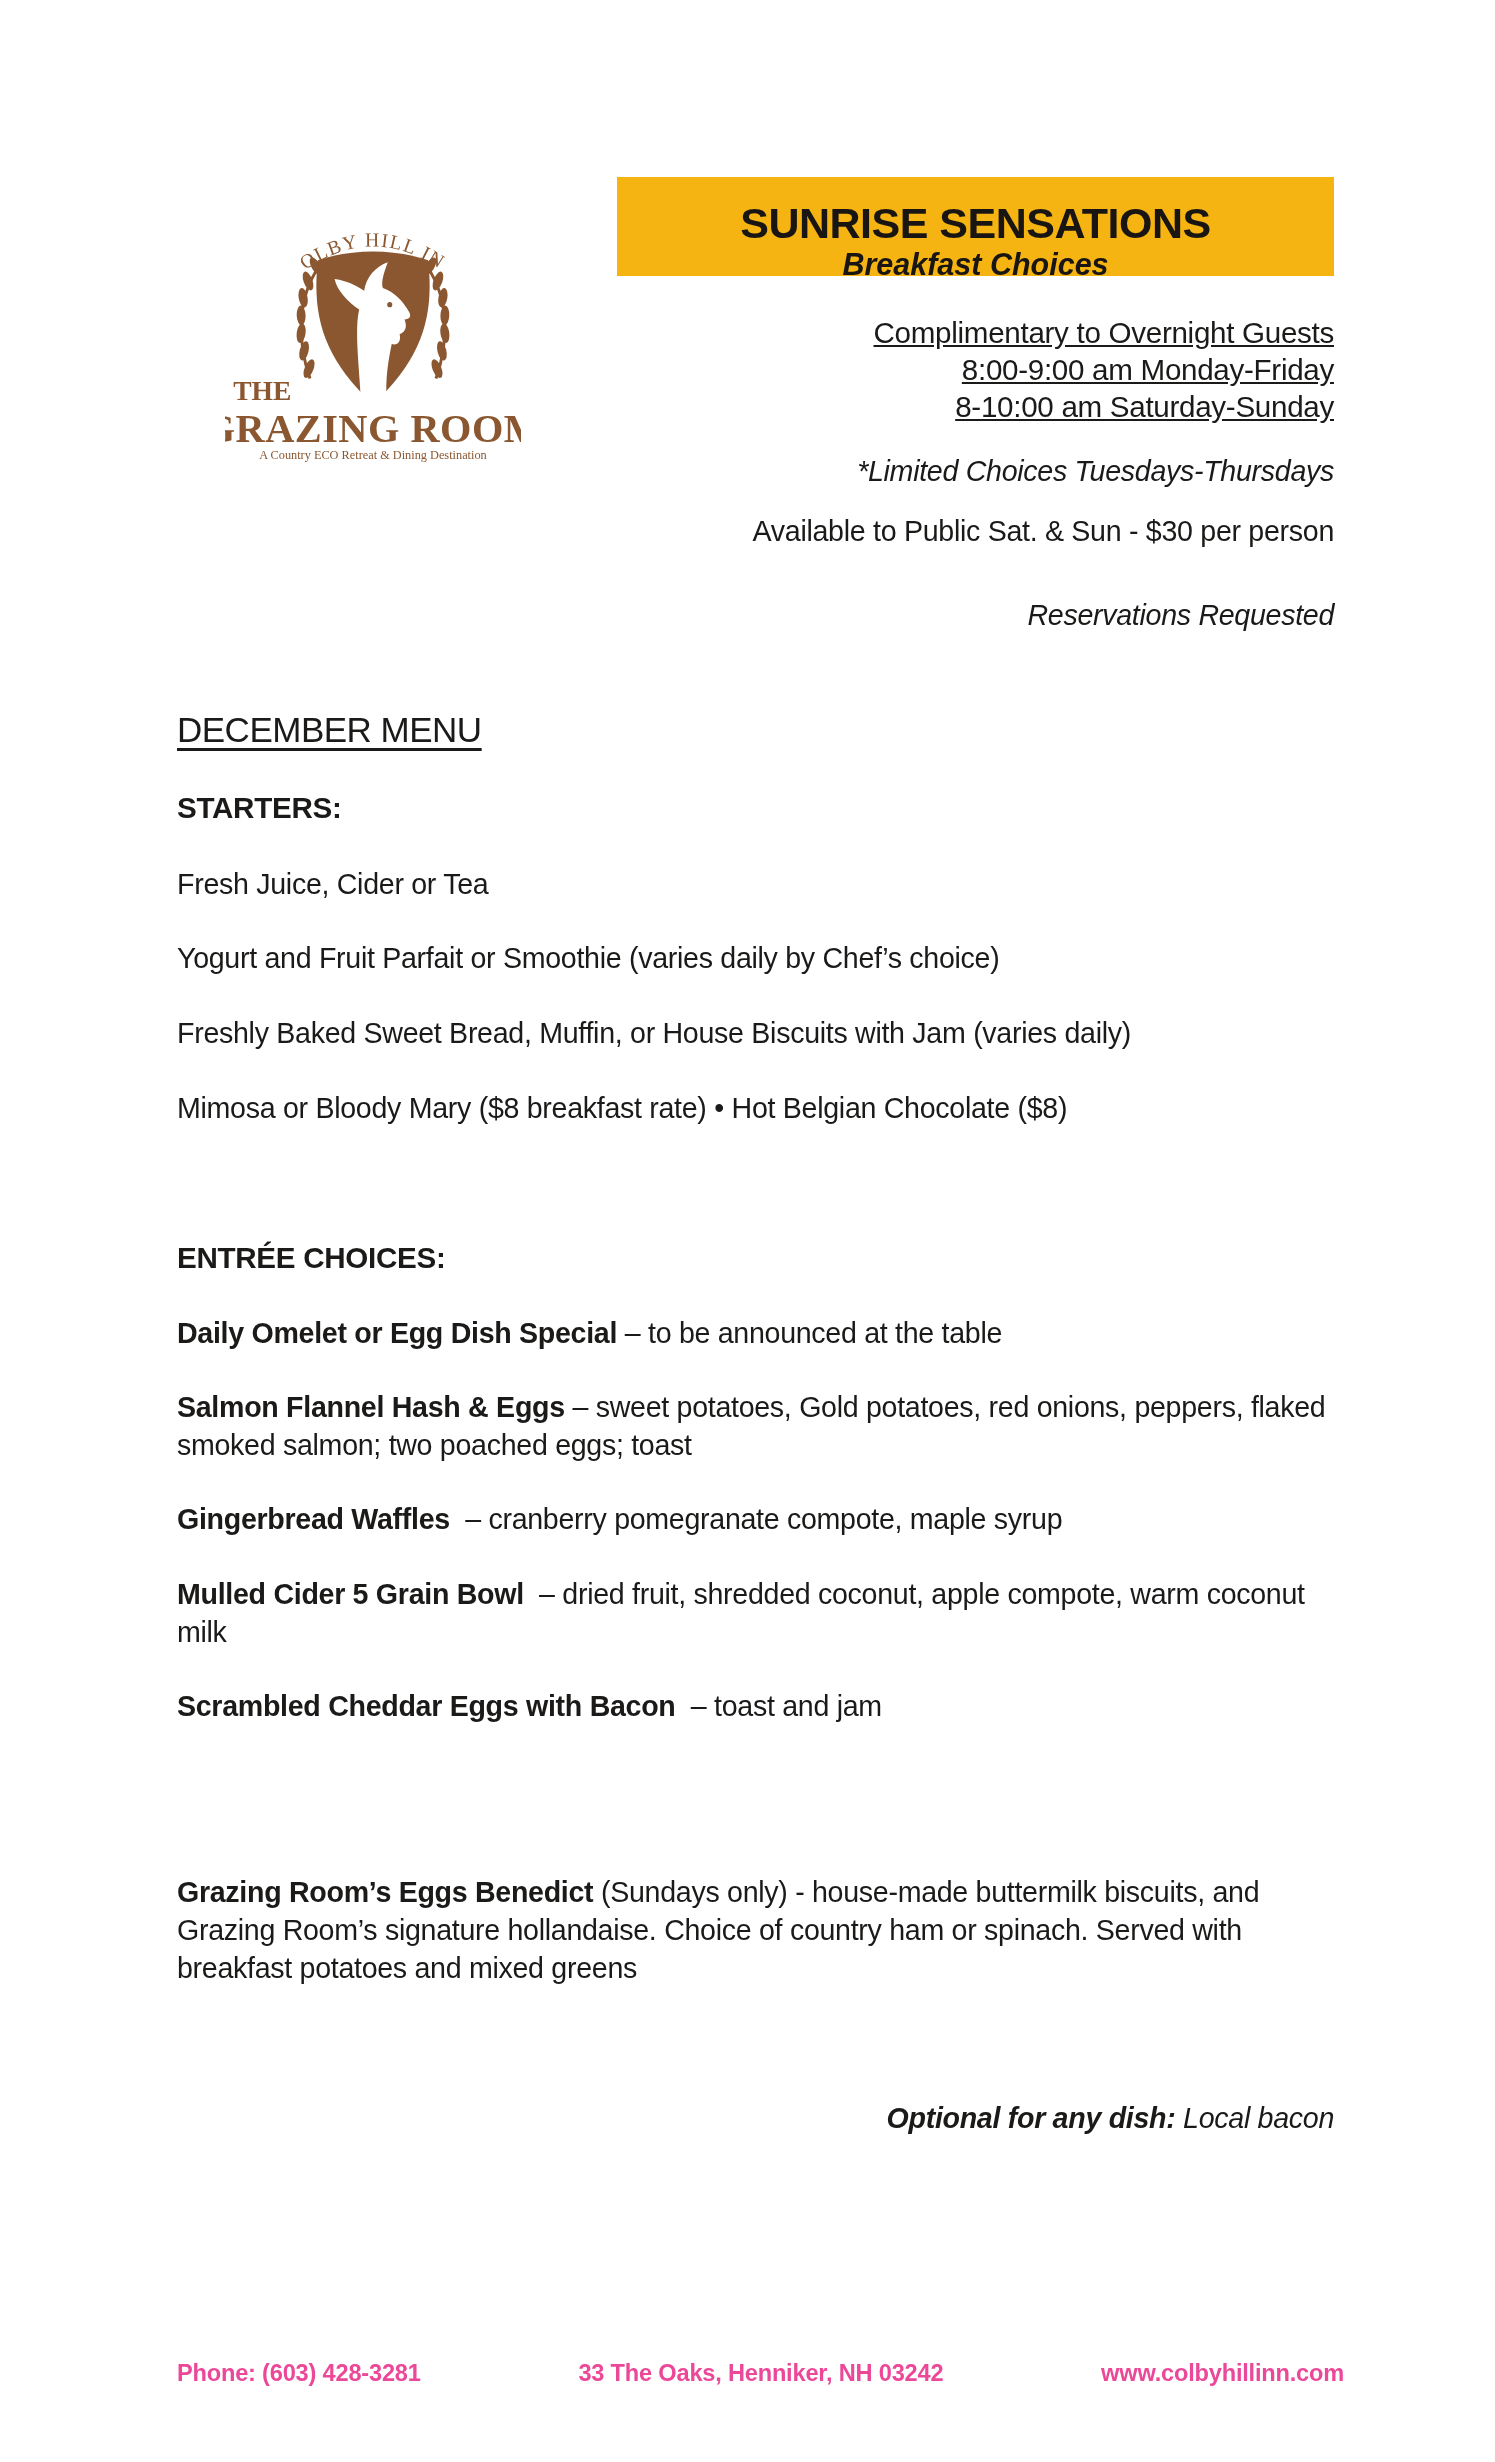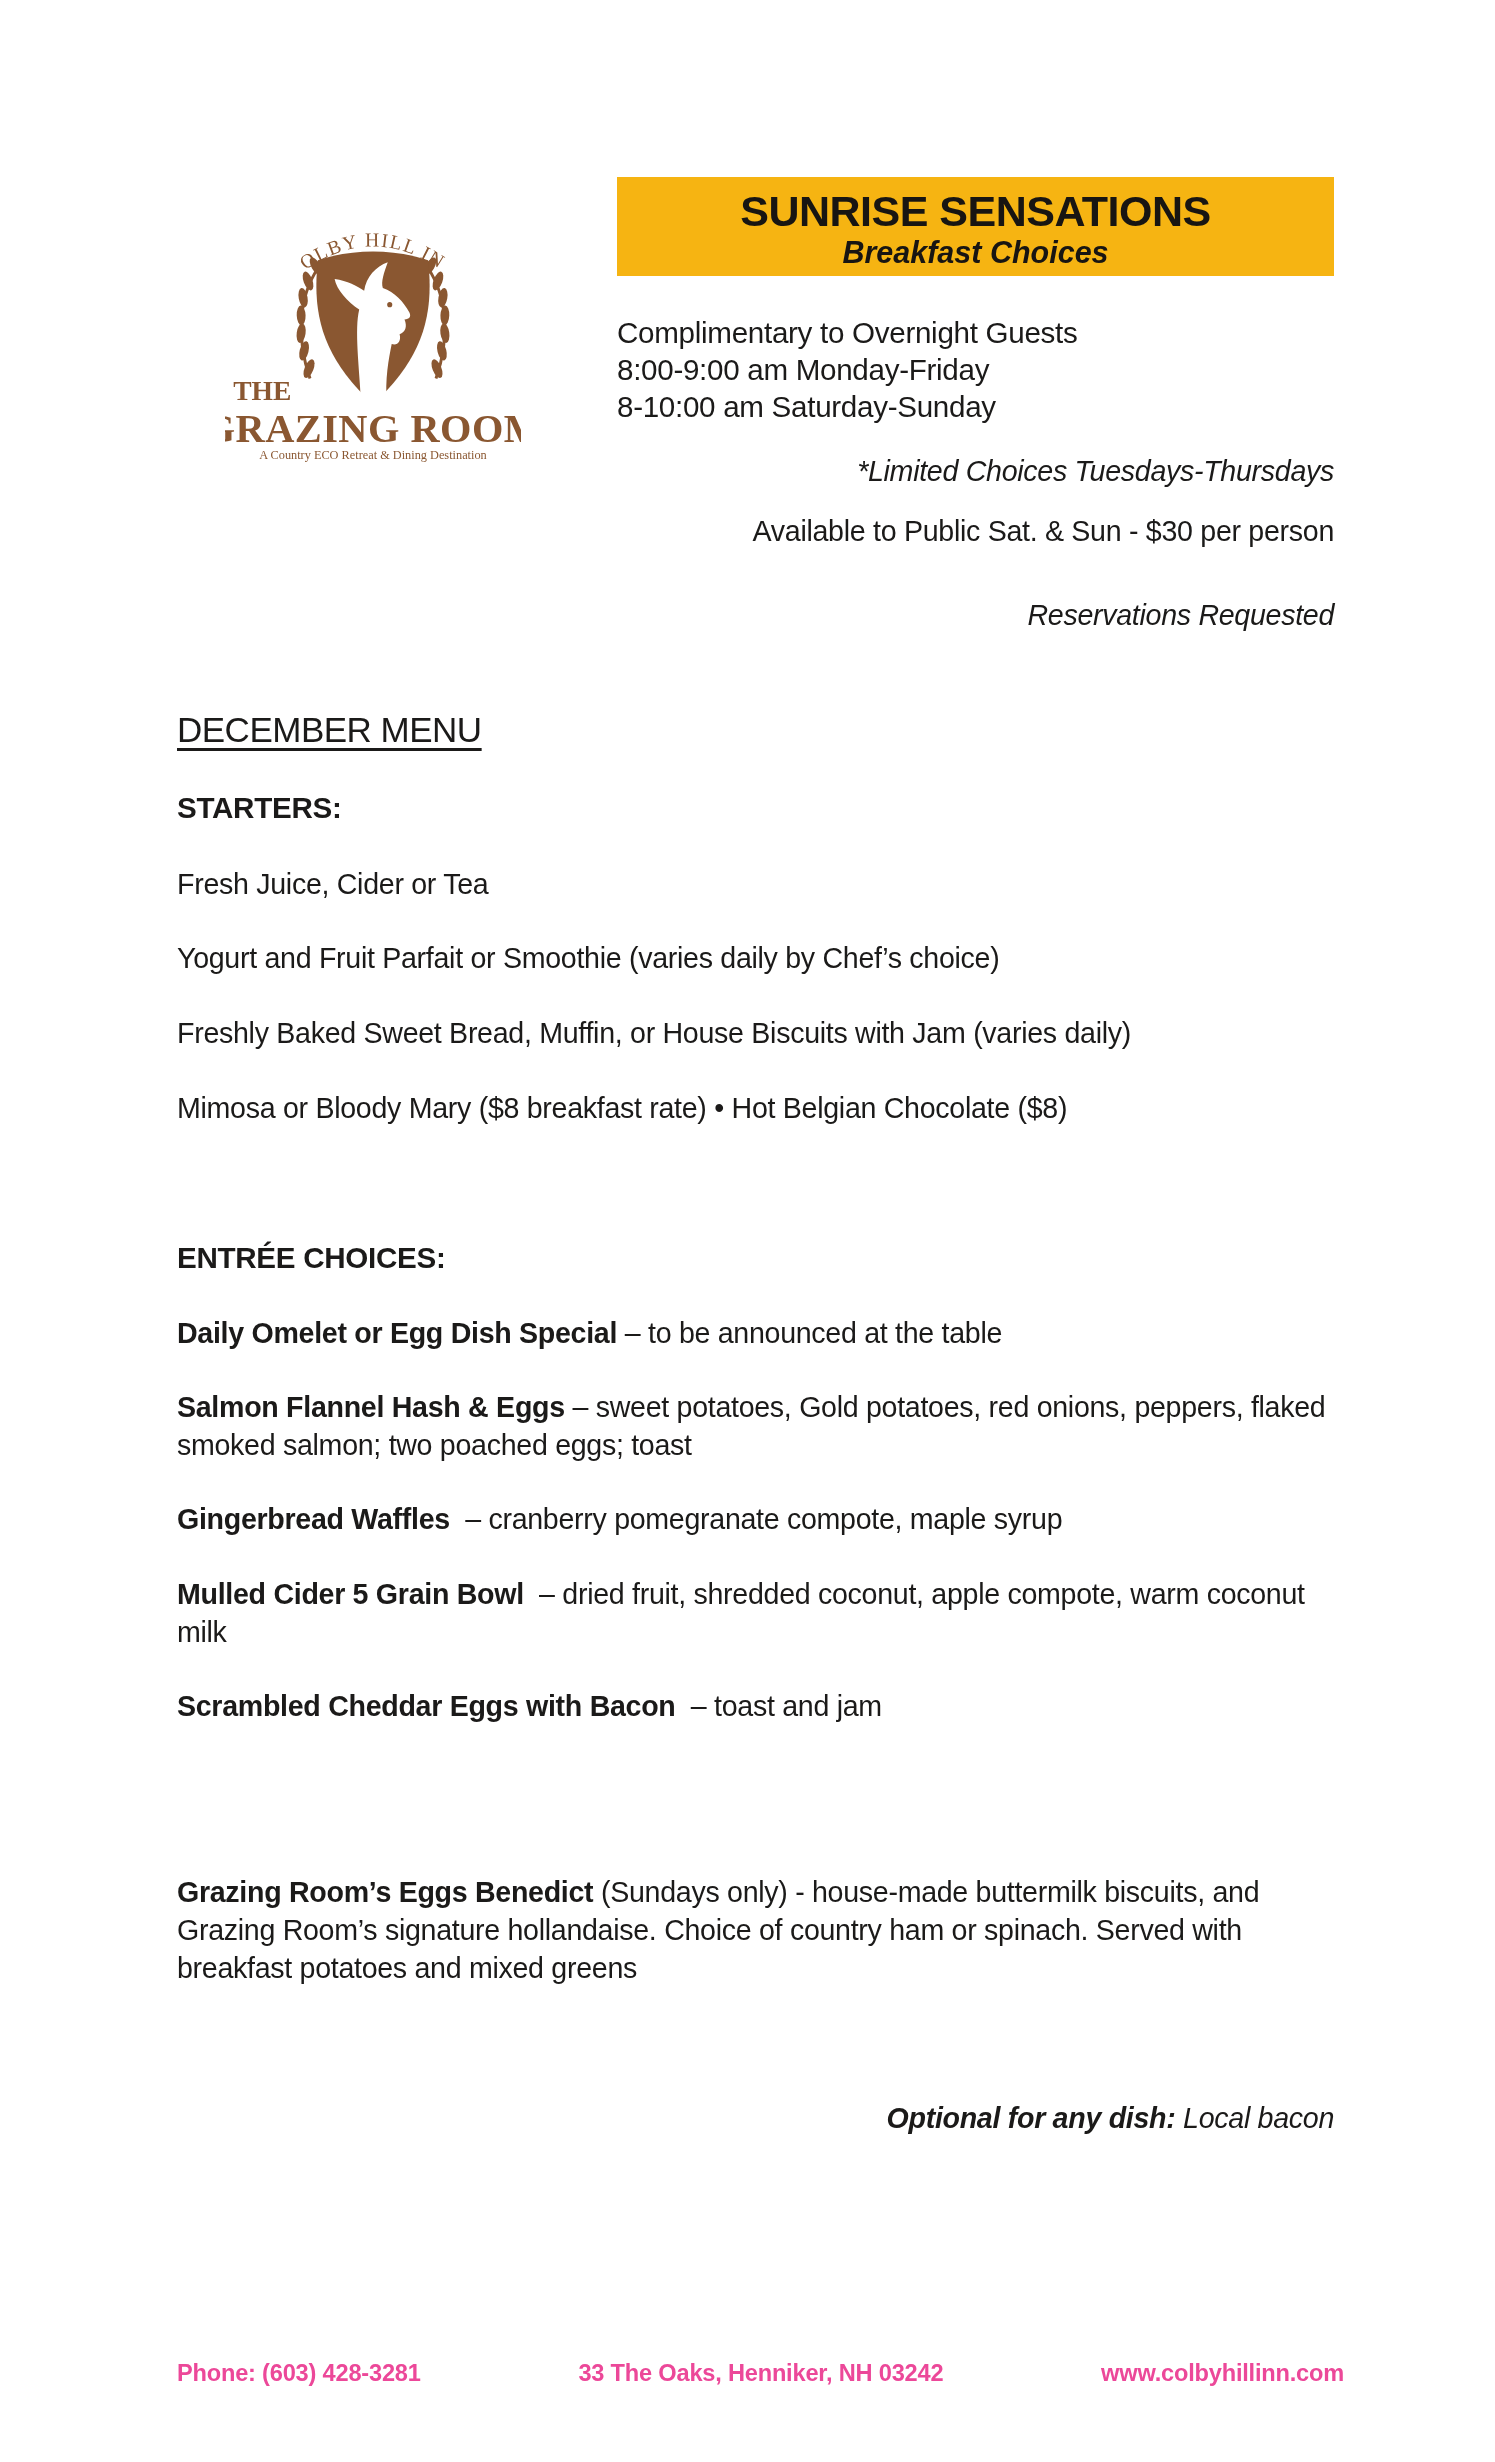--- a/index.html
+++ b/index.html
@@ -9,25 +9,25 @@
   }
   .abs{position:absolute;}
   .b{font-weight:bold;}
   .i{font-style:italic;}
 
   
   .banner{
     left:617px;top:177px;width:717px;height:99px;
     background:#f6b412;color:#181512;text-align:center;
   }
-  .banner-title{font-size:43px;font-weight:bold;letter-spacing:-0.5px;padding-top:11px;line-height:47px;}
+  .banner-title{font-size:43px;font-weight:bold;letter-spacing:-0.5px;padding-top:23px;line-height:47px;}
   .banner-sub{font-size:30.5px;font-weight:bold;font-style:italic;line-height:35px;}
 
   
-  .info{left:617px;top:314px;width:717px;text-align:left;font-size:29.6px;line-height:37px;letter-spacing:-0.3px;}
+  .info{left:617px;top:314px;width:717px;text-align:right;font-size:29.6px;line-height:37px;letter-spacing:-0.3px;text-decoration:underline;}
   .note{left:617px;width:717px;text-align:right;font-size:28.6px;letter-spacing:-0.3px;}
   .limited{top:455px;}
   .public{top:515px;}
   .reserv{top:599px;}
 
   
   .col{left:177px;width:1157px;font-size:28.6px;line-height:38px;letter-spacing:-0.3px;}
   .menu-title{top:711px;font-size:35px;font-weight:normal;letter-spacing:-0.5px;
     text-decoration:underline;text-underline-offset:5.9px;text-decoration-thickness:2.5px;}
   .section-h{font-size:29.6px;font-weight:bold;}

